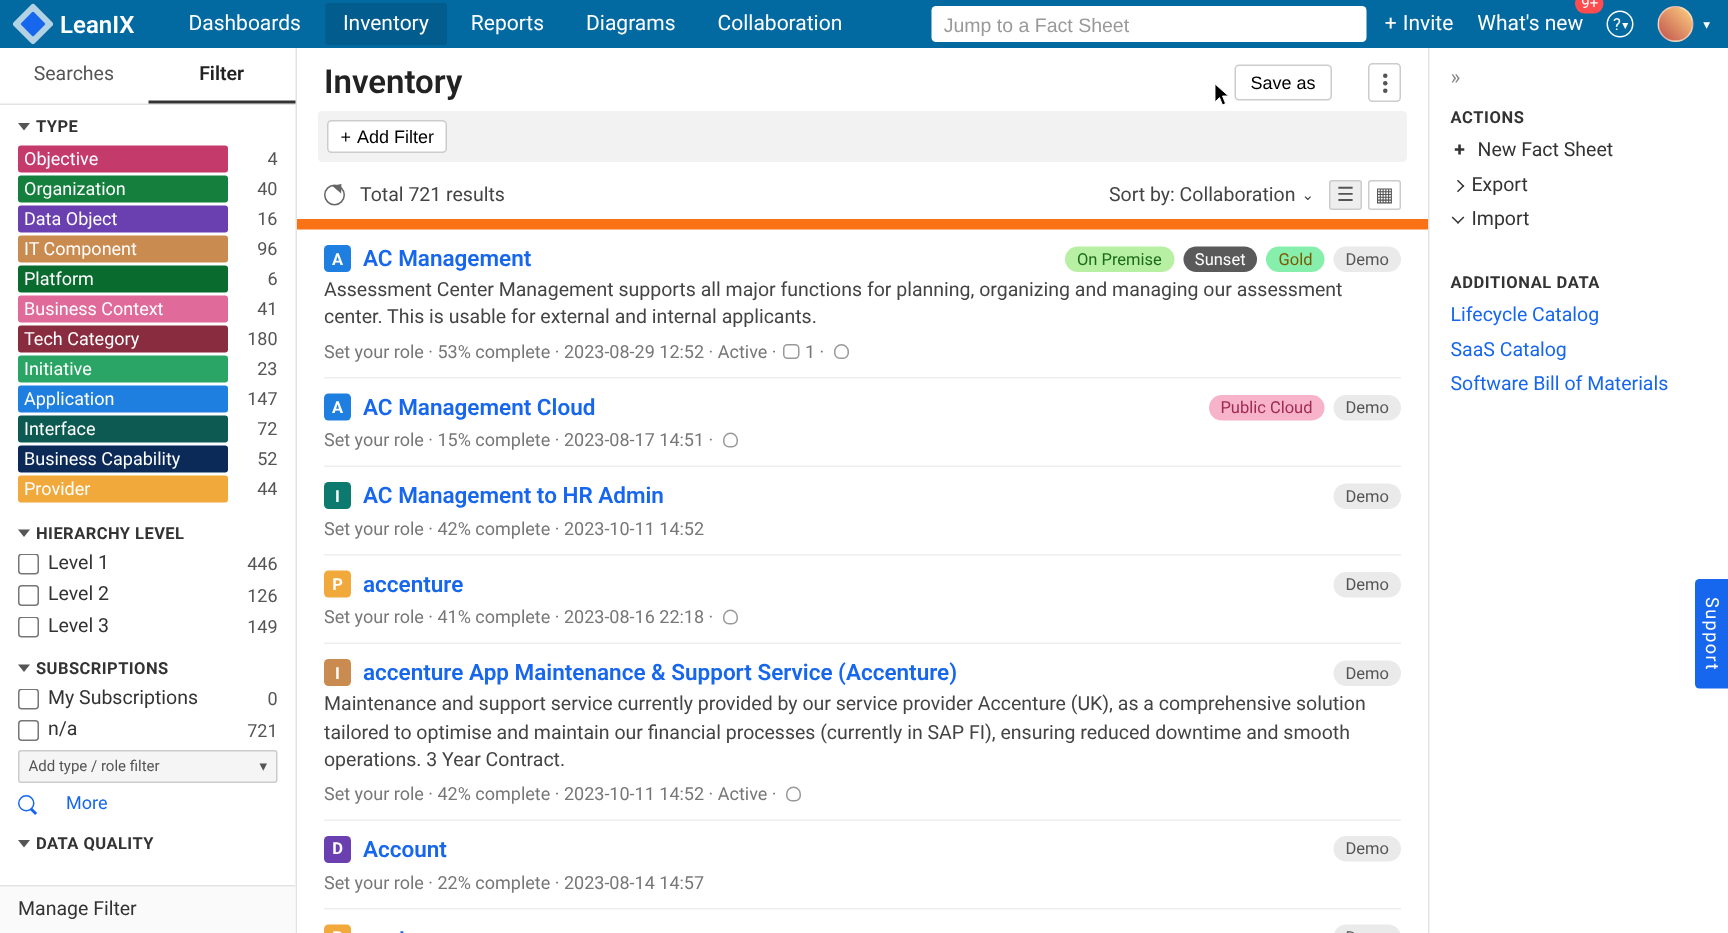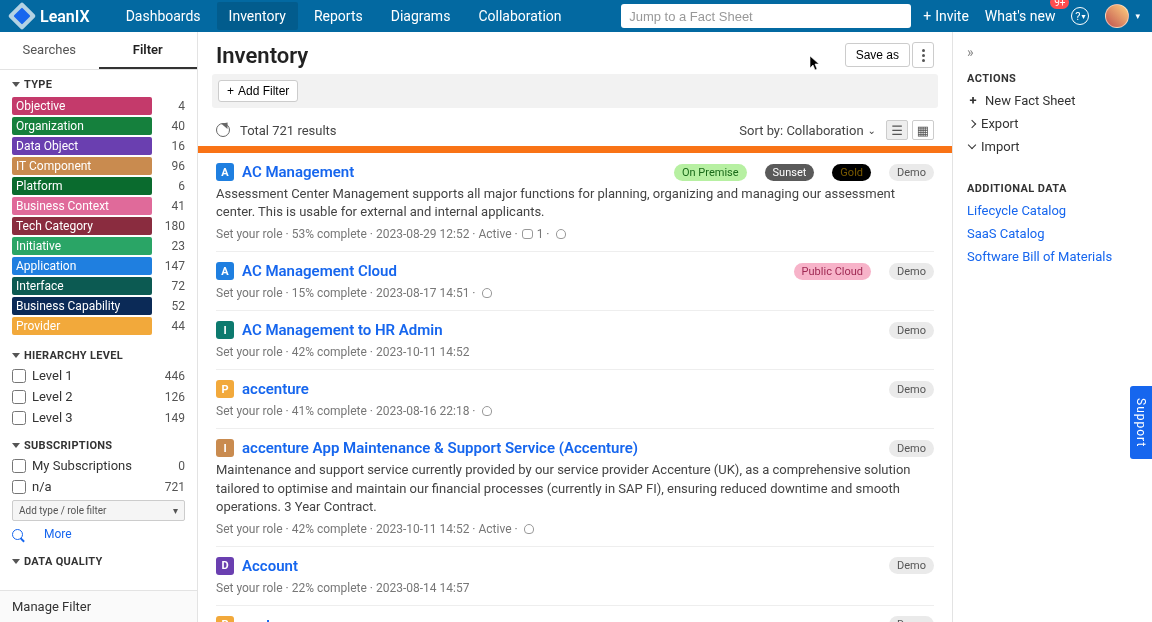--- a/index.html
+++ b/index.html
@@ -39,42 +39,42 @@
 .check-count { color:#555; font-size:12px; }
 .combo { width:100%; border:1px solid #ccc; background:#f5f5f5; padding:4px 6px; font-size:10px; color:#555; border-radius:2px; cursor:pointer; display:flex; justify-content:space-between; align-items:center;}
 .more-link { color:#1666ee; font-size:12px; cursor:pointer; display:flex; align-items:center; gap:21px; margin-top:6px; }
 .mag { width:11px; height:11px; border:1.5px solid #1666ee; border-radius:50%; position:relative; }
 .mag::after { content:""; position:absolute; width:5px; height:1.5px; background:#1666ee; bottom:-2px; right:-3px; transform:rotate(45deg);}
 .sidebar-footer { border-top:1px solid #e3e3e3; padding:8px 12px; font-size:13px; color:#333; cursor:pointer; background:#fafafa;}
 .content { flex:1; display:flex; overflow:hidden; }
 .listing { flex:1; display:flex; flex-direction:column; overflow:hidden; }
 .listing-header { padding:10px 18px 6px; display:flex; align-items:center; justify-content:space-between;}
 .page-title { font-size:22px; font-weight:600; color:#222; }
-.header-actions { display:flex; align-items:center; gap:2px;}
+.header-actions { display:flex; align-items:center; gap:24px;}
 .save-as { border:1px solid #ccc; background:#fff; padding:4px 10px; font-size:12px; border-radius:3px; cursor:pointer;}
 .more-btn { border:1px solid #ccc; background:#fff; width:22px; height:26px; border-radius:3px; cursor:pointer; display:flex; align-items:center; justify-content:center; flex-direction:column; gap:2px;}
 .dot{width:3px;height:3px;background:#555;border-radius:50%;}
 .filter-bar { margin:0 14px 6px; background:#f2f2f2; border-radius:3px; padding:6px;}
 .add-filter-btn { background:#fff; border:1px solid #ccc; border-radius:3px; padding:3px 8px; font-size:12px; cursor:pointer; display:inline-flex; align-items:center; gap:4px;}
 .results-bar { display:flex; align-items:center; justify-content:space-between; padding:6px 18px; color:#444; font-size:13px; border-bottom:7px solid #f97316;}
 .results-left { display:flex; align-items:center; gap:10px;}
 .refresh-icon { width:14px; height:14px; border:1.5px solid #666; border-radius:50%; position:relative; cursor:pointer;}
 .refresh-icon::after{content:"";position:absolute; top:-2px; right:-1px; border-left:4px solid transparent; border-right:4px solid transparent; border-bottom:5px solid #666; transform:rotate(40deg);}
 .results-right { display:flex; align-items:center; gap:10px;}
 .sort { cursor:pointer; display:flex; align-items:center; gap:4px;}
 .view-toggle { display:flex; gap:4px; }
 .vt { width:22px; height:20px; border:1px solid #ccc; border-radius:2px; display:flex; align-items:center; justify-content:center; cursor:pointer; color:#555;}
 .vt.active{ background:#eee; }
 .cards { flex:1; overflow-y:auto; padding:0 18px; }
 .card { border-bottom:1px solid #eee; padding:10px 0; }
 .card-head { display:flex; align-items:center; justify-content:space-between; gap:10px;}
 .card-title-wrap { display:flex; align-items:center; gap:8px; }
 .type-badge { width:18px; height:18px; border-radius:3px; color:#fff; font-size:11px; font-weight:700; display:flex; align-items:center; justify-content:center;}
 .card-title { color:#1666ee; font-weight:600; font-size:15px; cursor:pointer;}
-.tags { display:flex; gap:18px; align-items:center;}
+.tags { display:flex; gap:6px; align-items:center;}
 .tag { font-size:11px; padding:2px 8px; border-radius:10px; }
 .card-desc { color:#444; font-size:13px; margin-top:4px; line-height:1.4;}
 .card-meta { color:#777; font-size:12px; margin-top:6px; display:flex; align-items:center; gap:4px; flex-wrap:wrap;}
 .bell { width:10px;height:10px;border:1.2px solid #999;border-radius:50% 50% 40% 40%; display:inline-block; position:relative; margin-left:2px;}
 .comment{ width:11px;height:10px;border:1.2px solid #999;border-radius:3px; display:inline-block; position:relative;}
 .rightpanel { width:200px; border-left:1px solid #e3e3e3; padding:12px 14px; font-size:13px; position:relative;}
 .collapse-icon{ position:absolute; top:12px; left:14px; cursor:pointer; color:#888; font-size:14px;}
 .rp-section-title { font-size:11px; font-weight:700; letter-spacing:0.4px; color:#333; margin:28px 0 8px;}
 .rp-section-title.first{margin-top:28px;}
 .rp-link { display:flex; align-items:center; gap:6px; color:#333; margin-bottom:8px; cursor:pointer;}
@@ -290,21 +290,21 @@
       <div class="cards" id="cards">
           <div class="card">
     <div class="card-head">
       <div class="card-title-wrap">
         <div class="type-badge" style="background:#1f7fe0">A</div>
         <a class="card-title">AC Management</a>
       </div>
       <div class="tags">
                 <span class="tag" style="background:#b7f0a2;color:#1a6b1a">On Premise</span>
                 <span class="tag" style="background:#5a5a5a;color:#fff">Sunset</span>
-                <span class="tag" style="background:#000000;color:#7a5a00">Gold</span>
+                <span class="tag" style="background:#86efac;color:#7a5a00">Gold</span>
                 <span class="tag" style="background:#eaeaea;color:#555">Demo</span>
               </div>
     </div>
     <div class="card-desc">Assessment Center Management supports all major functions for planning, organizing and managing our assessment center. This is usable for external and internal applicants.</div>
     <div class="card-meta">Set your role · 53% complete · 2023-08-29 12:52 · Active · <span class="comment"></span> 1 · <span class="bell"></span></div>
           </div>
           <div class="card">
     <div class="card-head">
       <div class="card-title-wrap">
         <div class="type-badge" style="background:#1f7fe0">A</div>

